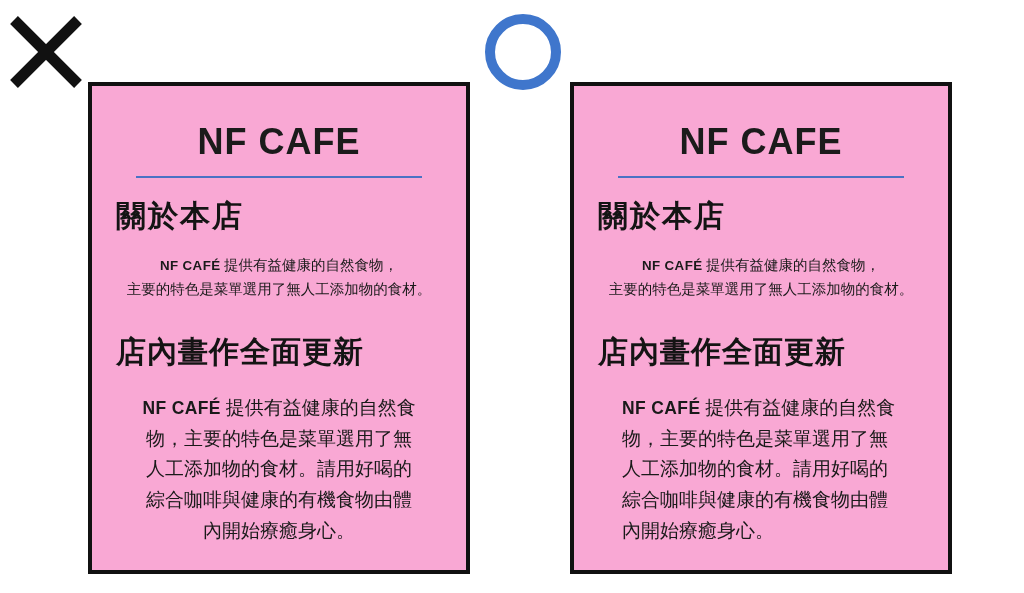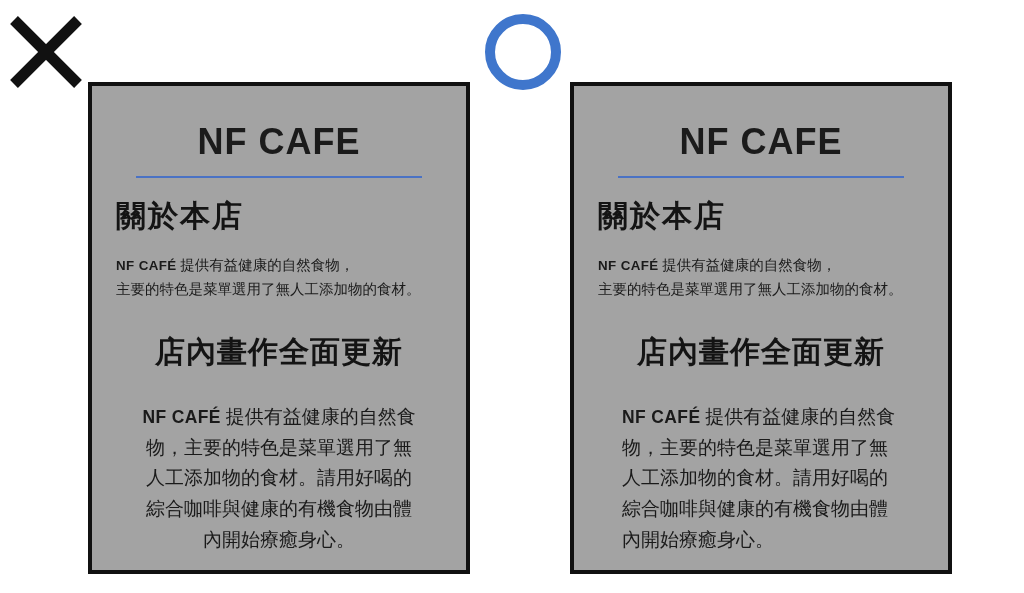--- a/index.html
+++ b/index.html
@@ -32,21 +32,21 @@
     height: 84px;
   }
 
   
   .card {
     position: absolute;
     top: 82px;
     width: 382px;
     height: 492px;
     border: 4px solid #111111;
-    background: #a3a3a3;
+    background: #f9a8d4;
     box-sizing: border-box;
   }
   .card-bad  { left: 88px; }
   .card-good { left: 570px; }
 
   .card-inner {
     padding: 26px 24px 0 24px;
     box-sizing: border-box;
     height: 100%;
   }
@@ -72,46 +72,45 @@
     text-align: left;
     font-family: Liberation Serif, serif;
     font-size: 30px;
     font-weight: 700;
     color: #141414;
     letter-spacing: 2px;
     margin: 0 0 16px 0;
   }
 
   .heading-2 {
-    text-align: center;
     font-family: Liberation Sans, sans-serif;
     font-size: 30px;
     font-weight: 700;
     color: #141414;
     letter-spacing: 1px;
-    margin: 30px 0 29px 0;
+    margin: 30px 0 20px 0;
   }
 
   .para-small {
     font-family: "Liberation Serif", serif;
     font-size: 14.5px;
     color: #1a1a1a;
     line-height: 1.7;
     margin: 0;
   }
   .para-body {
     font-family: "Liberation Serif", serif;
     font-size: 19px;
     color: #1a1a1a;
     line-height: 1.62;
     margin: 12px;
   }
 
   .small-block-centered {
-    text-align: left;
+    text-align: center;
   }
   .body-block-bad {
     padding: 0 14px;
     text-align: center;
   }
   .body-block-good {
     padding: 0 8px 0 12px;
     text-align: left;
   }
 

